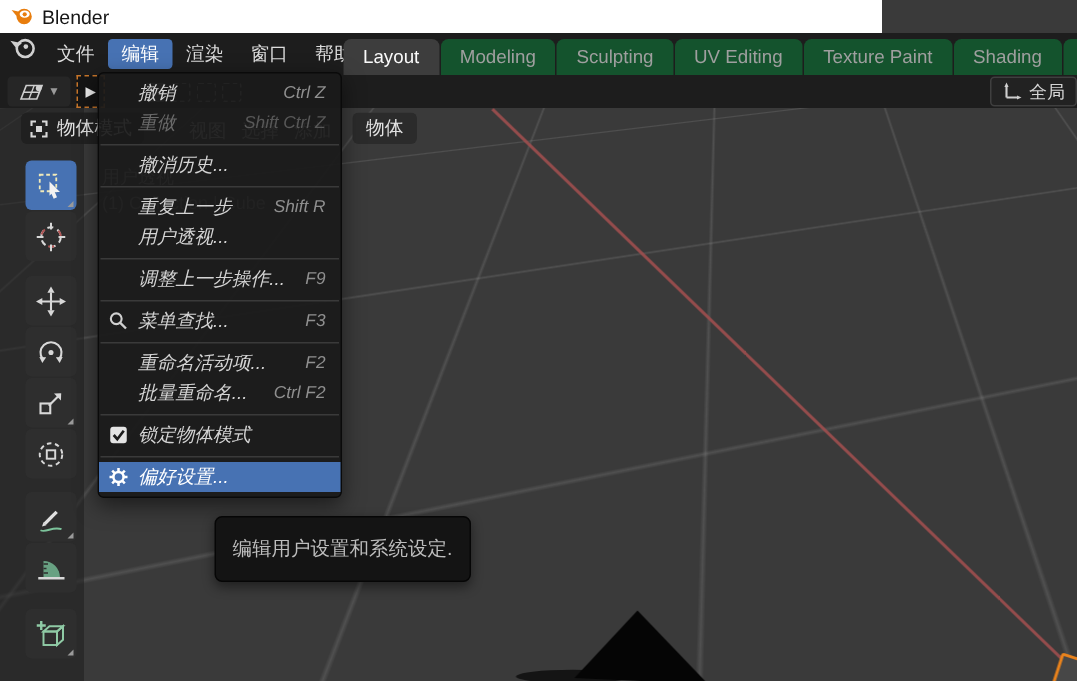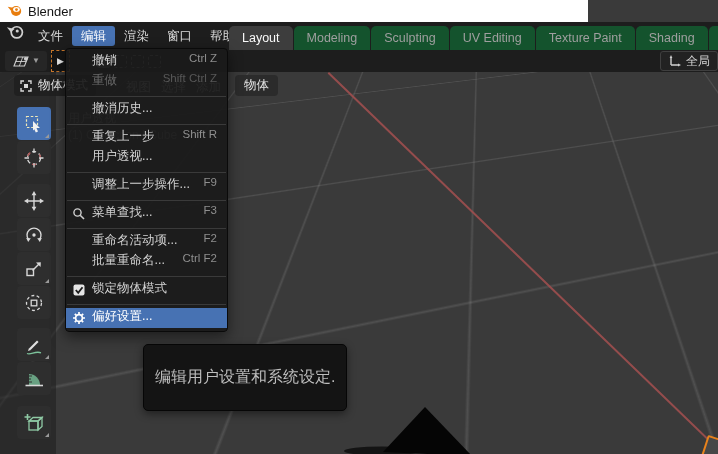--- a/index.html
+++ b/index.html
@@ -65,34 +65,34 @@
     border-left:4px solid transparent;border-bottom:4px solid #9a9a9a;}
 
   .cone{position:absolute;left:340px;top:330px;}
   .selcorner{position:absolute;left:704px;top:366px;width:24px;height:22px;background:#474747;
     border:2.5px solid #e8821c;border-radius:2px;transform:rotate(18deg);}
 
   
   .menupanel{position:absolute;left:65px;top:48px;width:163px;background:rgba(26,26,26,0.93);
     border:1px solid #0a0a0a;border-radius:4px;box-shadow:0 5px 14px rgba(0,0,0,0.5);
     padding:3px 0;}
-  .mi{height:20px;display:flex;}
+  .mi{height:20px;display:flex;align-items:center;font-style:italic;}
   .mi-ico{width:26px;display:flex;align-items:center;justify-content:center;flex:0 0 26px;}
   .mi-label{font-size:12.5px;color:#d4d4d4;white-space:nowrap;}
   .mi-key{margin-left:auto;margin-right:10px;font-size:11.5px;color:#8f8f8f;white-space:nowrap;}
   .mi.disabled .mi-label{color:#6a6a6a;}
   .mi.disabled .mi-key{color:#585858;}
   .mi.hl{background:#4772b3;}
   .mi.hl .mi-label{color:#ffffff;}
   .msep{height:8px;position:relative;}
   .msep::after{content:"";position:absolute;left:1px;right:1px;top:4px;height:1px;background:#3a3a3a;}
 
   
   .tooltip{position:absolute;left:143px;top:344px;background:#141414;border:1px solid #060606;
-    border-radius:5px;padding:22px 11px;font-size:16px;color:#bdbdbd;white-space:nowrap;
+    border-radius:5px;padding:12px 11px;font-size:13px;color:#bdbdbd;white-space:nowrap;
     box-shadow:0 3px 8px rgba(0,0,0,0.45);}
 </style>
 </head>
 <body>
 
 <div id="app">
 
   <div class="viewport">
     <div class="gridplane"></div>
     <div class="xaxis"></div>

